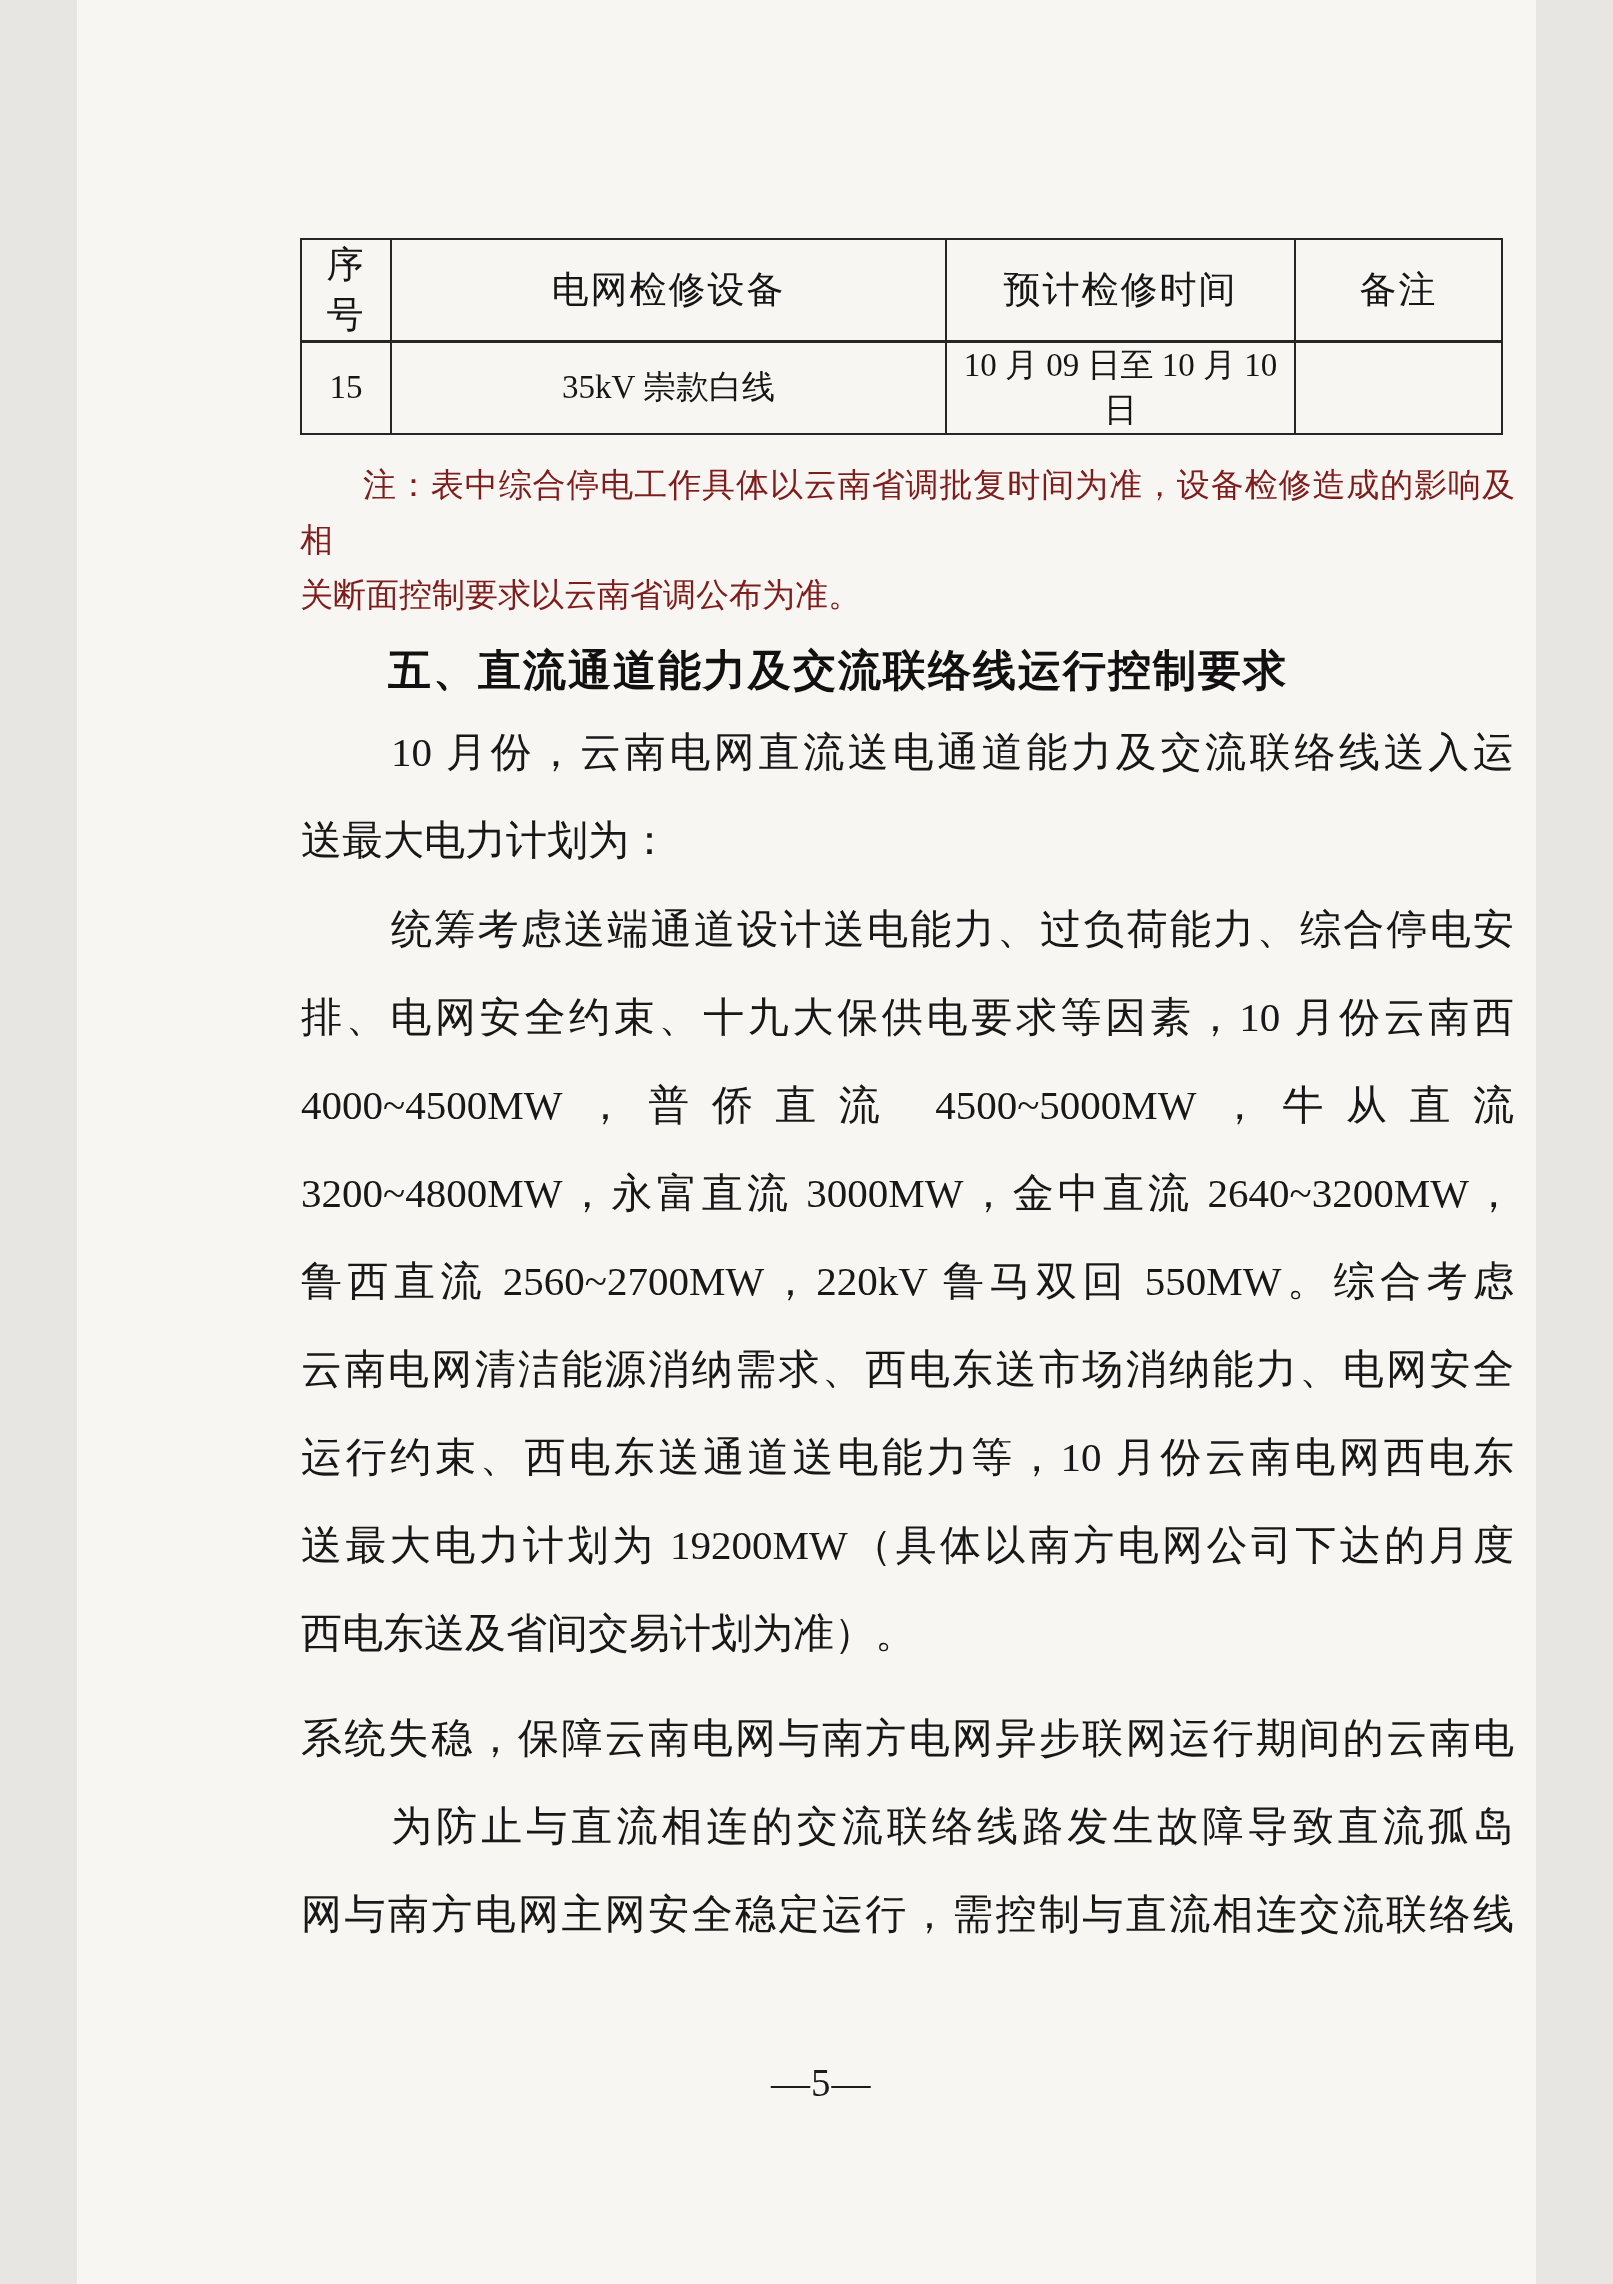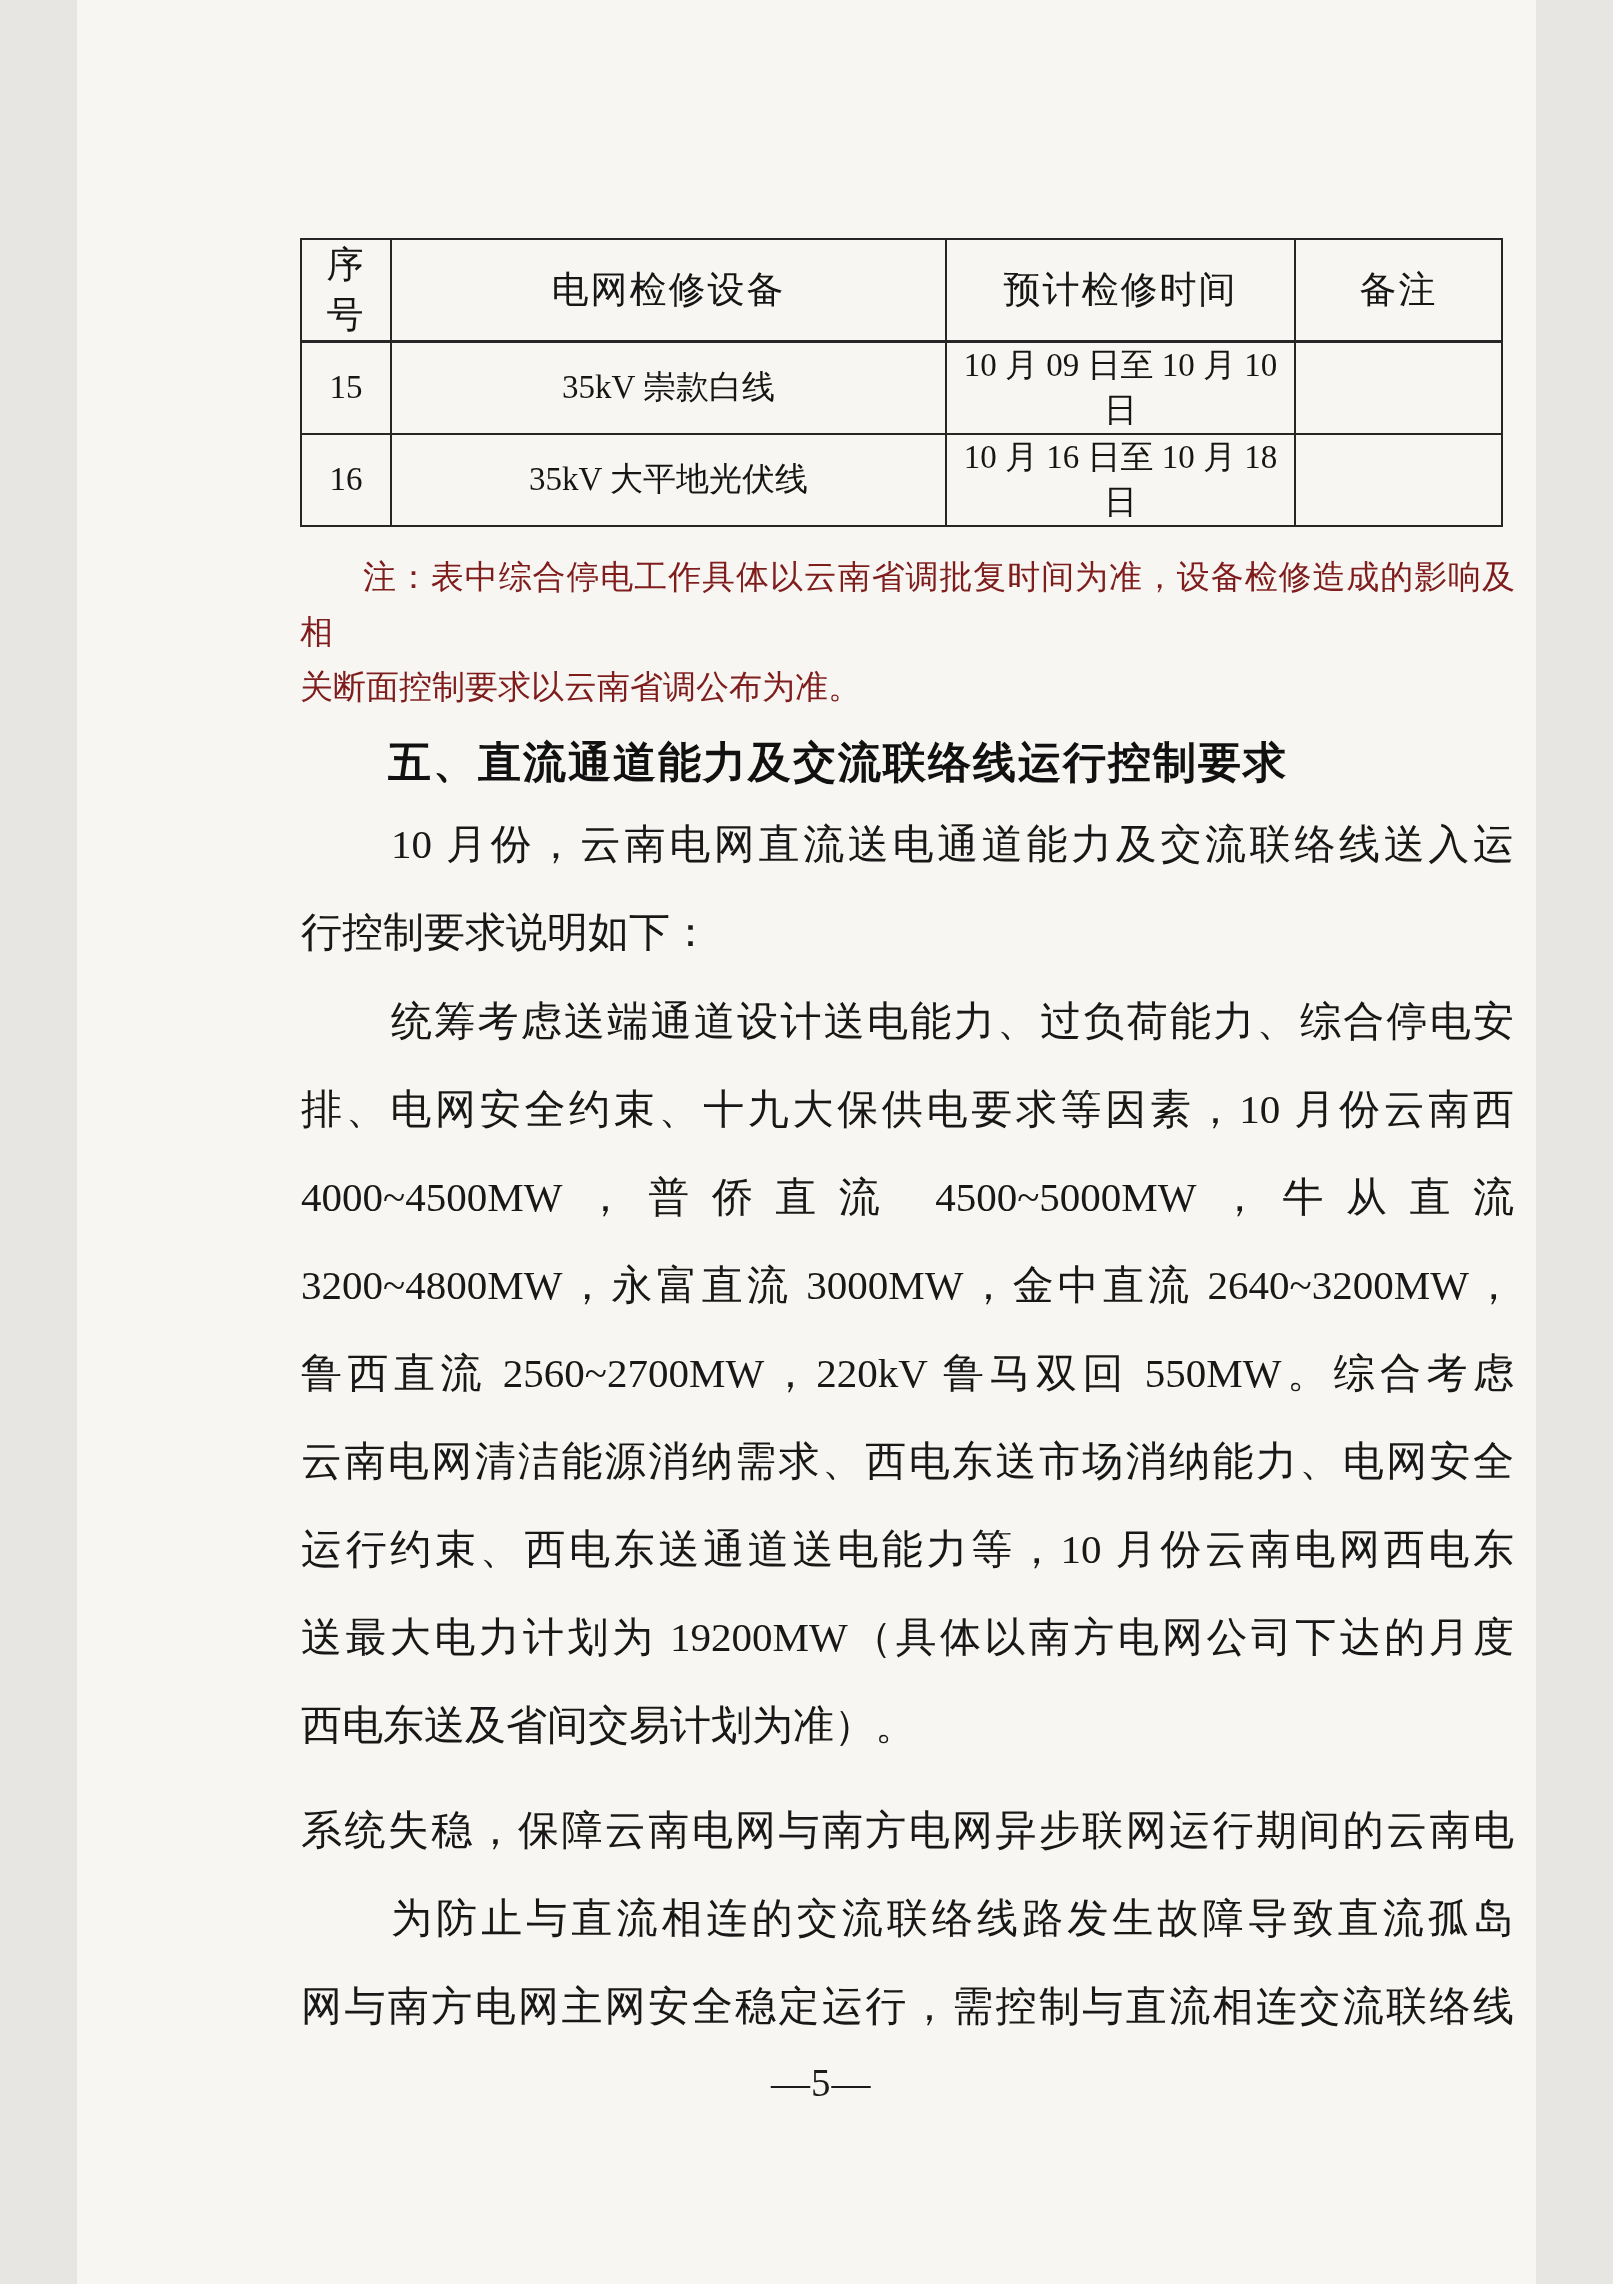--- a/index.html
+++ b/index.html
@@ -134,41 +134,35 @@
           <th>备注</th>
         </tr>
       </thead>
       <tbody>
         <tr>
           <td>15</td>
           <td>35kV 崇款白线</td>
           <td>10 月 09 日至 10 月 10 日</td>
           <td></td>
         </tr>
-        <tr>
-          <td>16</td>
-          <td>35kV 大平地光伏线</td>
-          <td>10 月 16 日至 10 月 18 日</td>
-          <td></td>
-        </tr>
       </tbody>
     </table>
 
     <p class="note">
       <span class="note-line first">注：表中综合停电工作具体以云南省调批复时间为准，设备检修造成的影响及相</span>
       <span class="note-line">关断面控制要求以云南省调公布为准。</span>
     </p>
 
     <h2 class="heading">五、直流通道能力及交流联络线运行控制要求</h2>
 
     <div class="body-text">
 
       <div class="para">
         <span class="bline indent">10 月份，云南电网直流送电通道能力及交流联络线送入运</span>
-        <span class="bline end">行控制要求说明如下：</span>
+        <span class="bline end">送最大电力计划为：</span>
       </div>
 
       <div class="para">
         <span class="bline indent">统筹考虑送端通道设计送电能力、过负荷能力、综合停电安</span>
         <span class="bline">排、电网安全约束、十九大保供电要求等因素，10 月份云南西</span>
         <span class="bline">4000~4500MW，普侨直流 4500~5000MW，牛从直流</span>
         <span class="bline">3200~4800MW，永富直流 3000MW，金中直流 2640~3200MW，</span>
         <span class="bline">鲁西直流 2560~2700MW，220kV 鲁马双回 550MW。综合考虑</span>
         <span class="bline">云南电网清洁能源消纳需求、西电东送市场消纳能力、电网安全</span>
         <span class="bline">运行约束、西电东送通道送电能力等，10 月份云南电网西电东</span>

